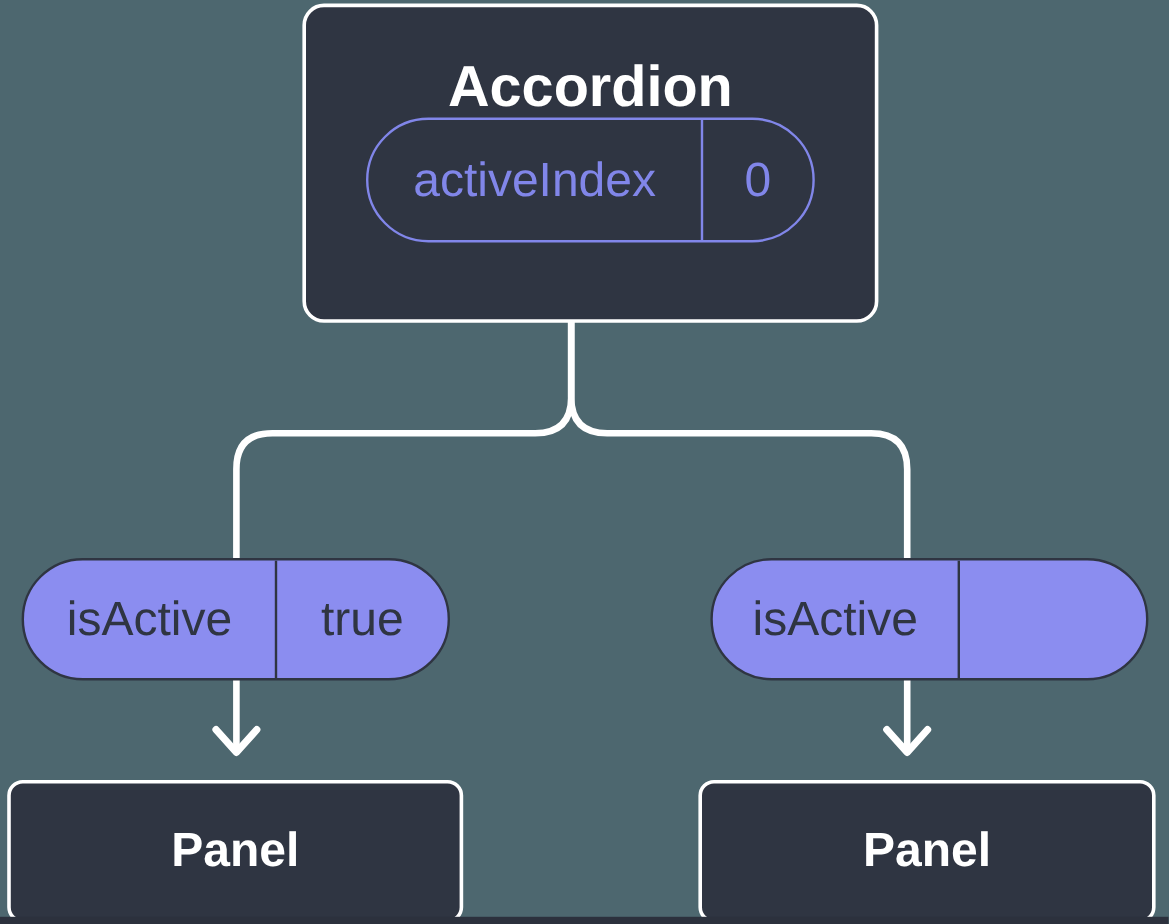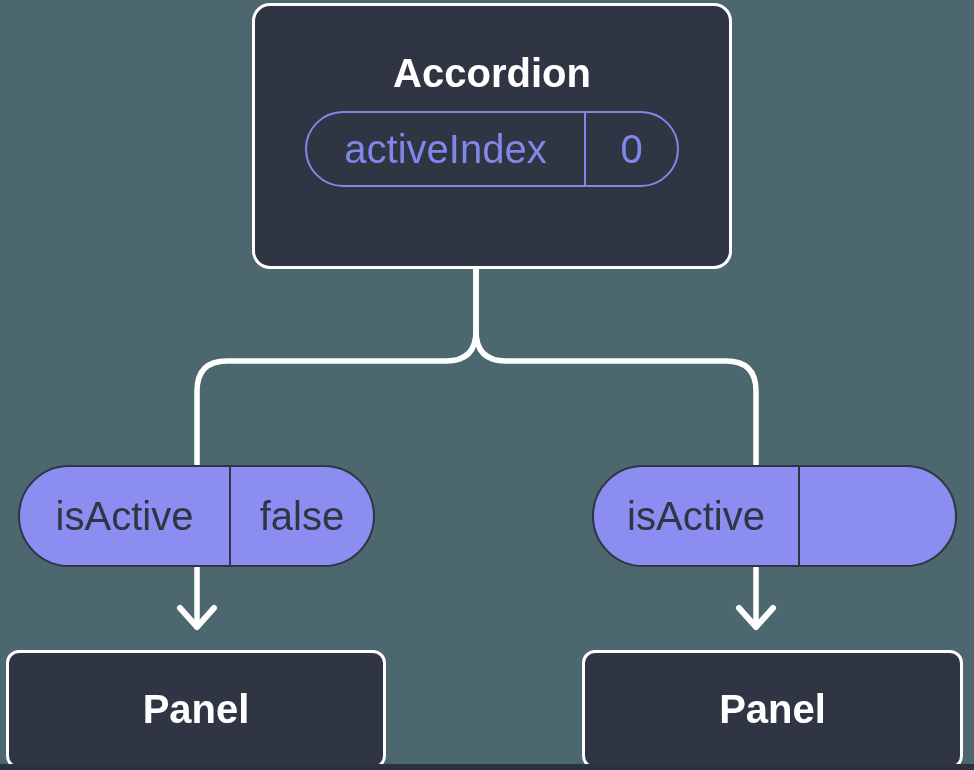--- a/index.html
+++ b/index.html
@@ -53,28 +53,28 @@
     background: var(--node-fill);
     border: 3px solid var(--node-border);
     border-radius: 18px;
     z-index: 1;
     display: flex;
     flex-direction: column;
     align-items: center;
   }
   .accordion-title {
     margin-top: 47px;
-    font-size: 40px;
+    font-size: 48px;
     line-height: 40px;
     font-weight: 600;
     color: var(--title-text);
   }
   .state-pill {
-    margin-top: 18px;
-    width: 374px; height: 76px;
+    margin-top: 5px;
+    width: 374px; height: 104px;
     border: 2px solid var(--accent-purple);
     border-radius: 999px;
     display: flex;
     overflow: hidden;
   }
   .state-pill .cell {
     display: flex;
     align-items: center;
     justify-content: center;
     font-size: 40px;
@@ -150,21 +150,21 @@
   <div class="accordion-node">
     <div class="accordion-title">Accordion</div>
     <div class="state-pill">
       <div class="cell cell-name">activeIndex</div>
       <div class="cell cell-value">0</div>
     </div>
   </div>
 
   <div class="prop-pill prop-pill-left">
     <div class="cell cell-name">isActive</div>
-    <div class="cell cell-value">false</div>
+    <div class="cell cell-value">true</div>
   </div>
 
   <div class="prop-pill prop-pill-right">
     <div class="cell cell-name">isActive</div>
   </div>
 
   <div class="panel-node panel-node-left">
     <span>Panel</span>
   </div>
 

